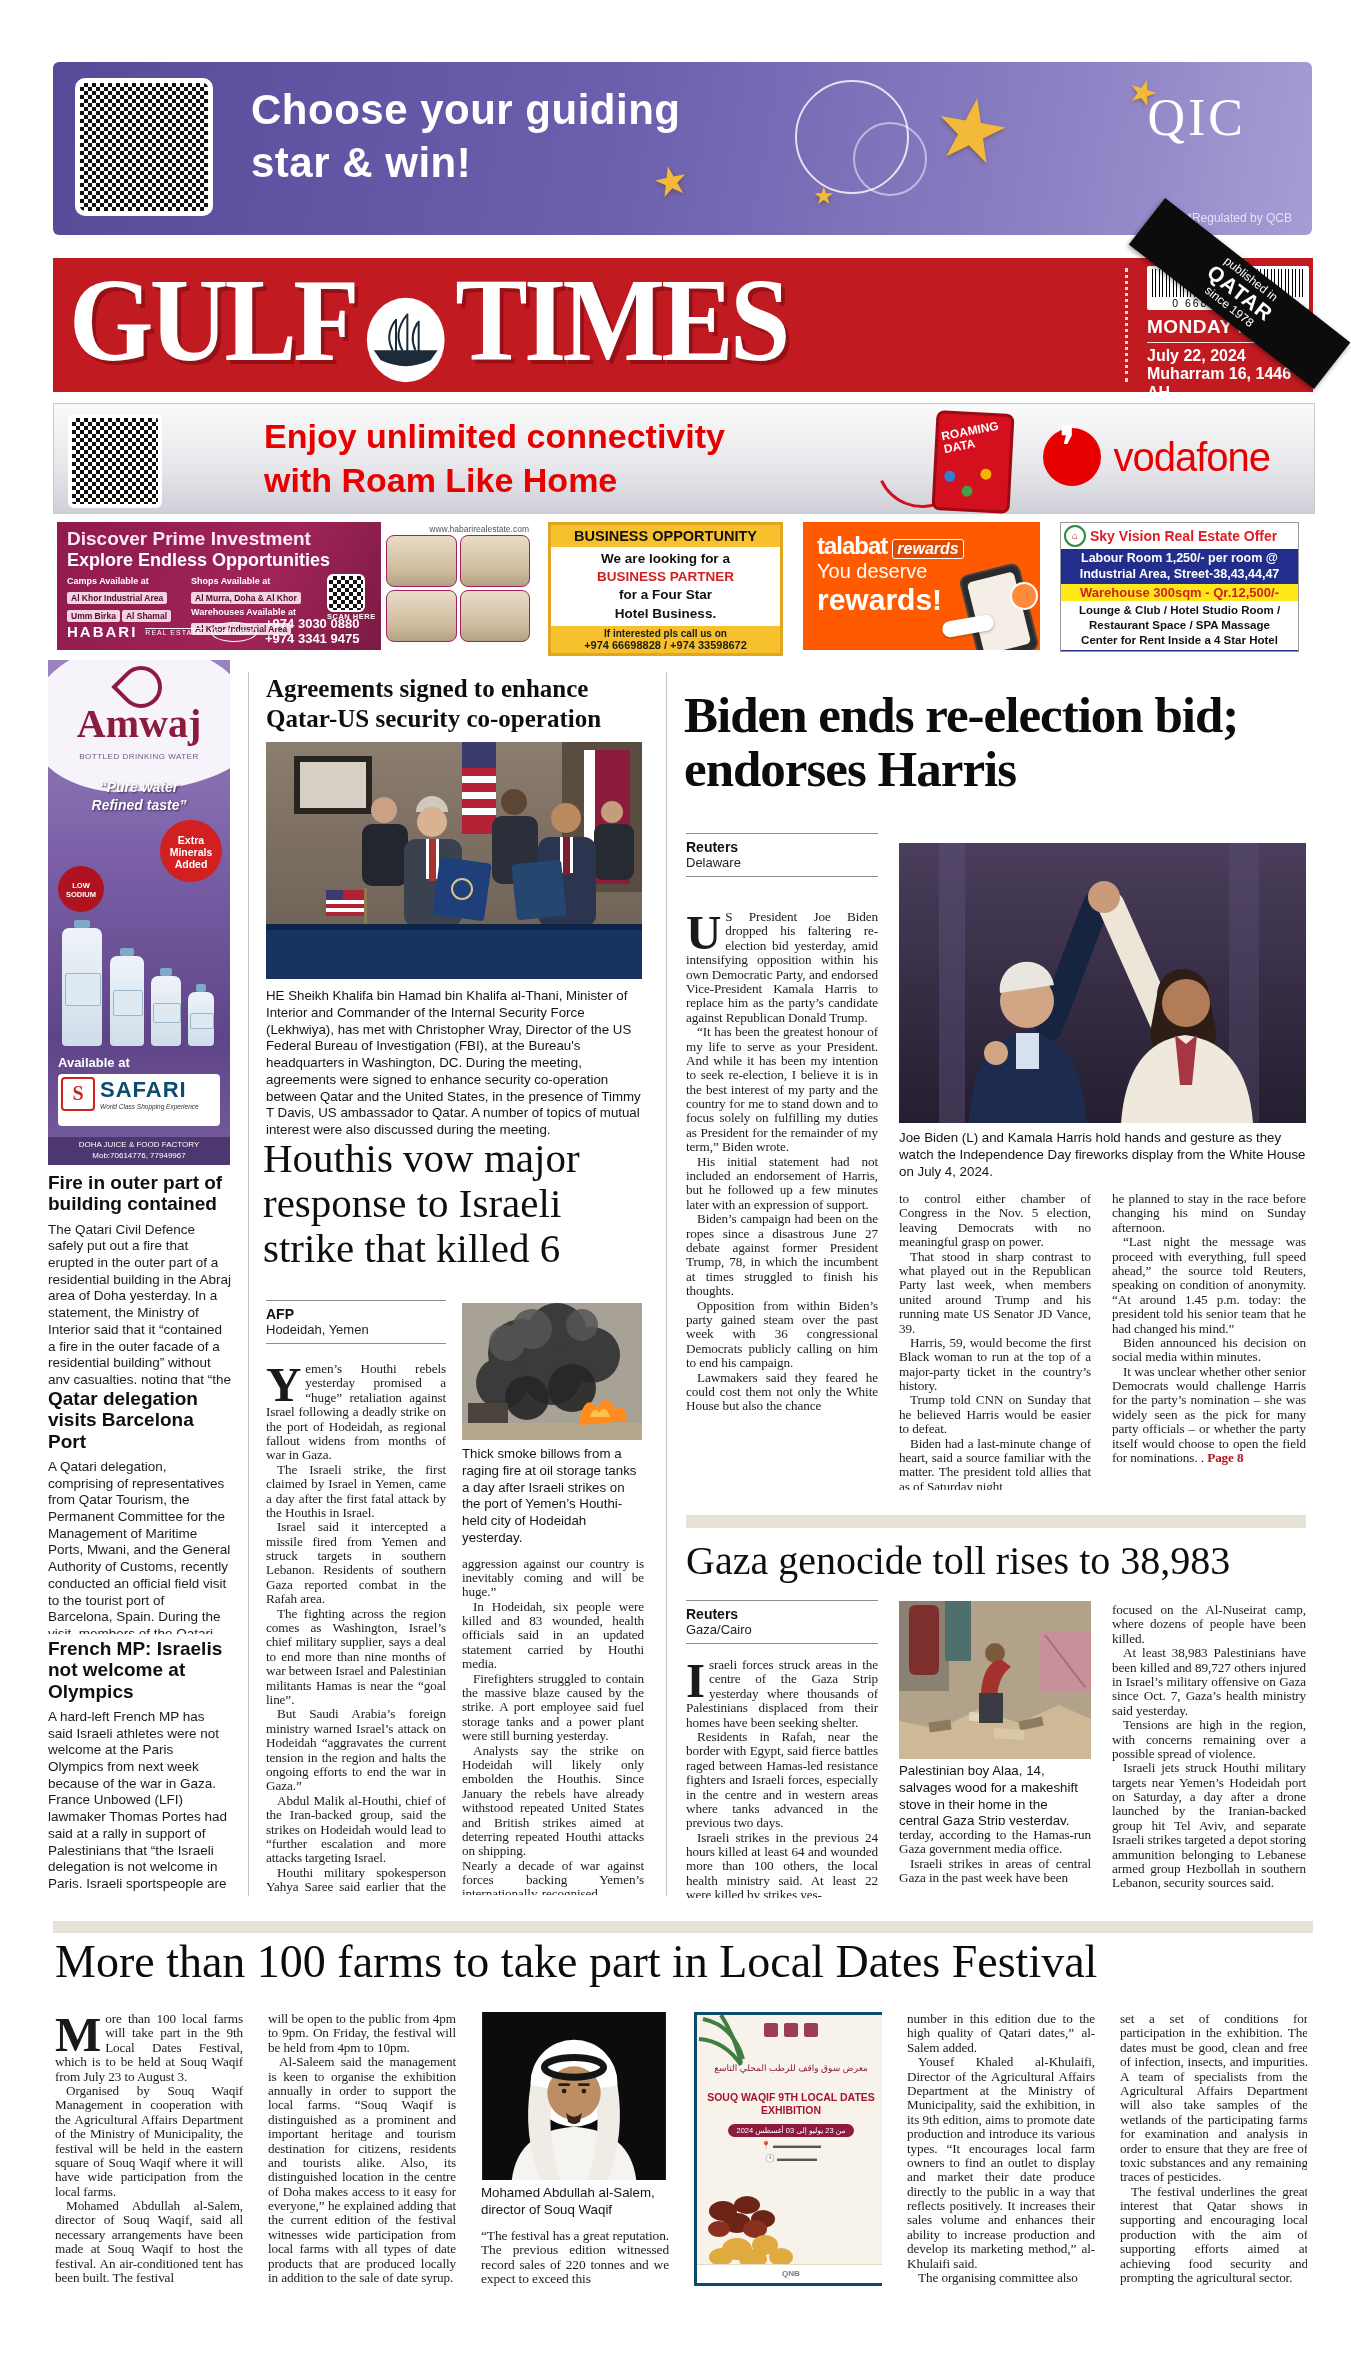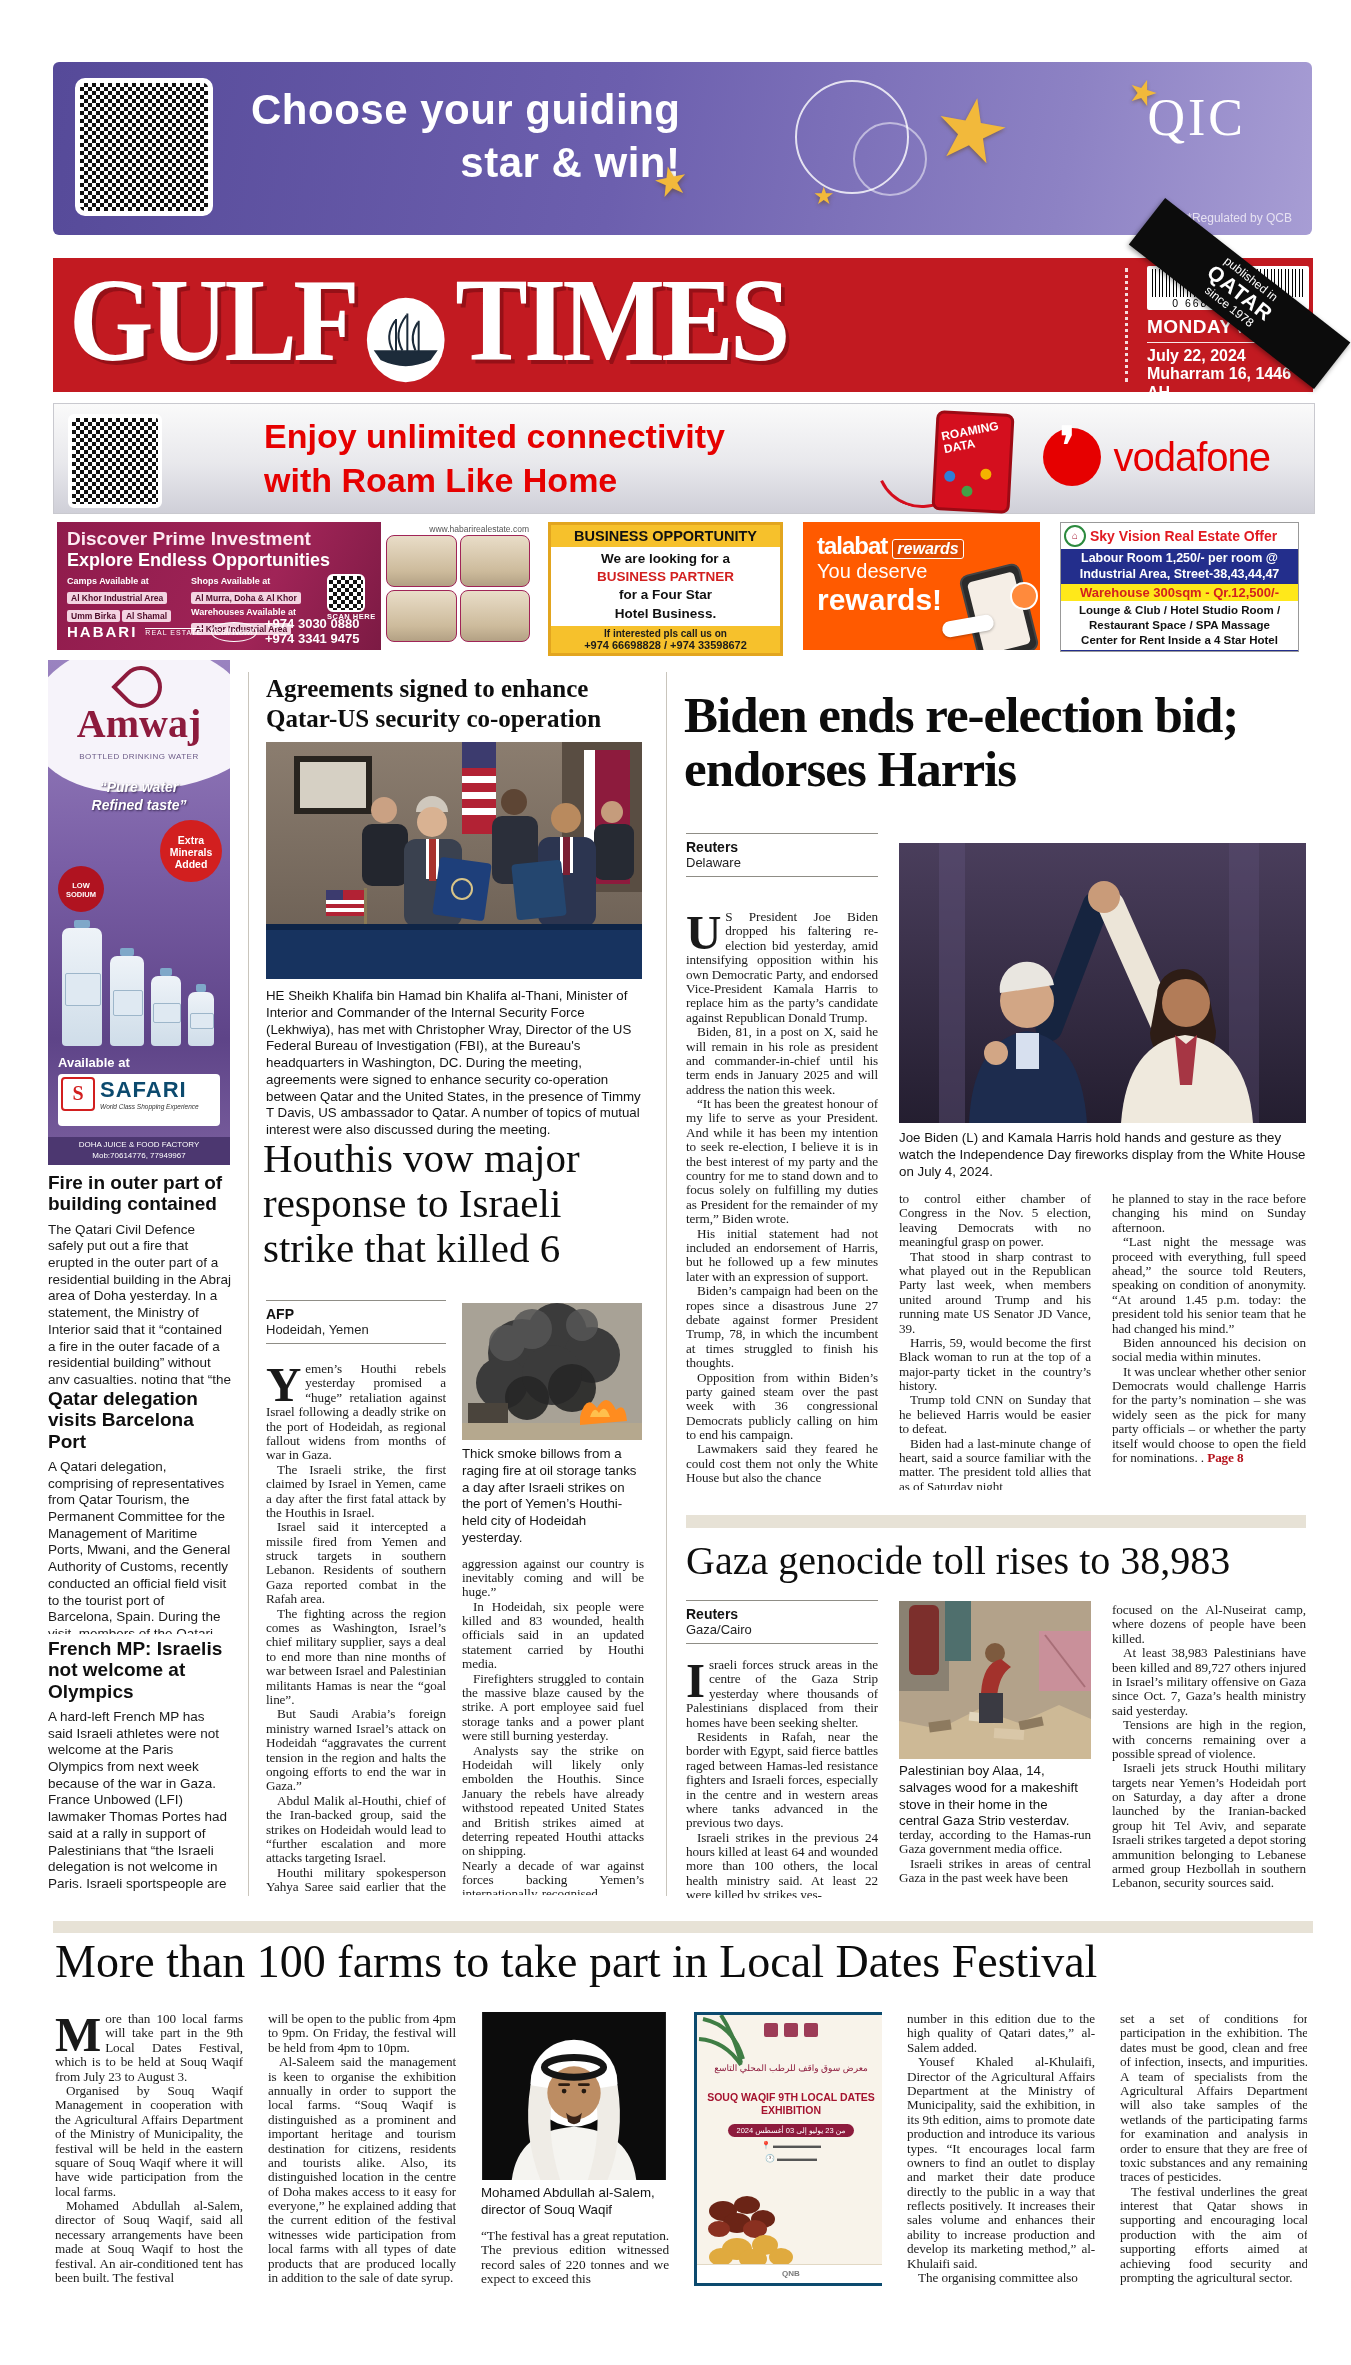--- a/index.html
+++ b/index.html
@@ -3,21 +3,21 @@
 <meta charset="utf-8">
 <style>
   html,body{margin:0;padding:0;background:#fff;}
   .page{position:relative;width:1351px;height:2365px;background:#fff;overflow:hidden;
         font-family:"Liberation Sans",sans-serif;color:#1b1b1b;}
   .abs{position:absolute;}
   .serif{font-family:"Liberation Serif","DejaVu Serif",serif;}
 
   
   #ad-qic{left:53px;top:62px;width:1259px;height:173px;border-radius:6px;
-    background:linear-gradient(100deg,#564a99 0%,#6c5fae 45%,#8d82c4 80%,#a79dd4 100%);overflow:hidden;text-align:right;}
+    background:linear-gradient(100deg,#564a99 0%,#6c5fae 45%,#8d82c4 80%,#a79dd4 100%);overflow:hidden;}
   .qr{background:repeating-conic-gradient(#111 0% 25%,#fff 0% 50%);background-size:8px 8px;border:5px solid #fff;border-radius:6px;}
   #qic-qr{left:22px;top:16px;width:128px;height:128px;border-radius:10px;}
   #qic-text{left:198px;top:22px;color:#fff;font-size:42px;font-weight:bold;line-height:1.25;letter-spacing:.5px;}
   .qic-star{position:absolute;color:#f2b93b;text-shadow:0 2px 4px rgba(90,60,0,.45);}
   .qic-ring{position:absolute;border:2px solid rgba(255,255,255,.8);border-radius:50%;}
   #qic-logo{right:66px;top:26px;color:#fff;font-family:"Liberation Serif",serif;font-size:52px;letter-spacing:3px;}
   #qic-reg{right:20px;bottom:10px;color:#e6e1f2;font-size:12px;}
 
   
   #masthead{left:53px;top:258px;width:1260px;height:134px;background:#c21a21;}
@@ -505,21 +505,20 @@
       </div>
   </div>
 
   <h1 class="abs" id="biden-head">Biden ends re-election bid; endorses Harris</h1>
   <div class="abs byline" id="biden-byline">
     <div class="agency">Reuters</div>
     <div class="place">Delaware</div>
   </div>
   <div class="abs body dc" id="biden-col1">
       <p>US President Joe Biden dropped his faltering re-election bid yesterday, amid intensifying opposition within his own Democratic Party, and endorsed Vice-President Kamala Harris to replace him as the party’s candidate against Republican Donald Trump.</p>
-      <p>Biden, 81, in a post on X, said he will remain in his role as president and commander-in-chief until his term ends in January 2025 and will address the nation this week.</p>
       <p>“It has been the greatest honour of my life to serve as your President. And while it has been my intention to seek re-election, I believe it is in the best interest of my party and the country for me to stand down and to focus solely on fulfilling my duties as President for the remainder of my term,” Biden wrote.</p>
       <p>His initial statement had not included an endorsement of Harris, but he followed up a few minutes later with an expression of support.</p>
       <p>Biden’s campaign had been on the ropes since a disastrous June 27 debate against former President Trump, 78, in which the incumbent at times struggled to finish his thoughts.</p>
       <p>Opposition from within Biden’s party gained steam over the past week with 36 congressional Democrats publicly calling on him to end his campaign.</p>
       <p>Lawmakers said they feared he could cost them not only the White House but also the chance</p>
     </div>
   <div class="abs" id="biden-photo">
     <svg class="photo" viewBox="0 0 407 280" width="407" height="280">
       <defs>
           <linearGradient id="bg2" x1="0" y1="0" x2="0" y2="1">

